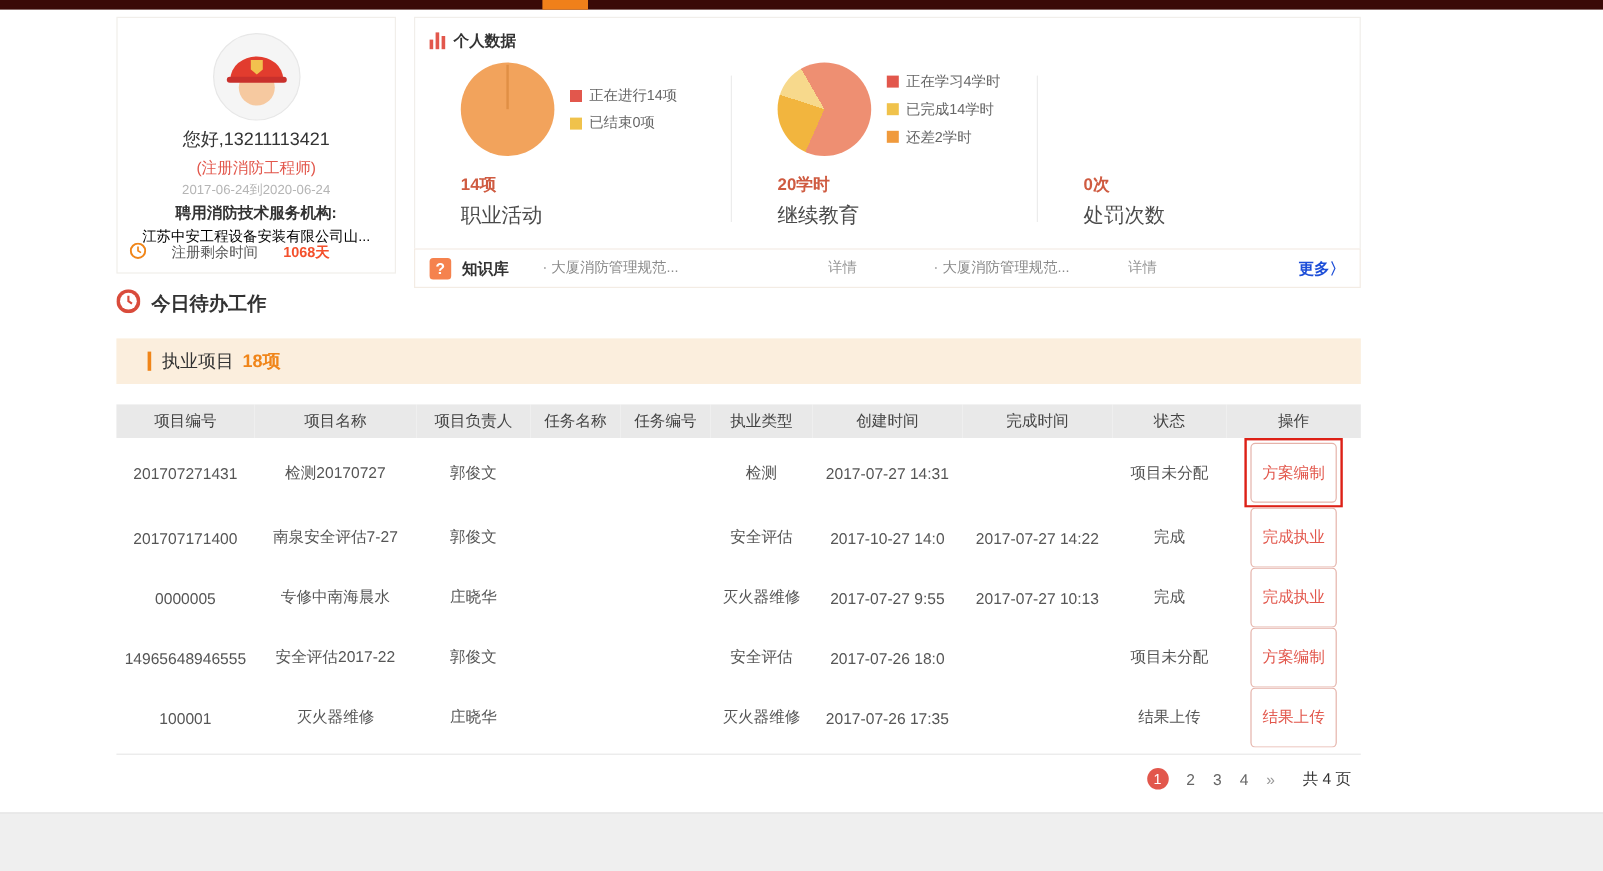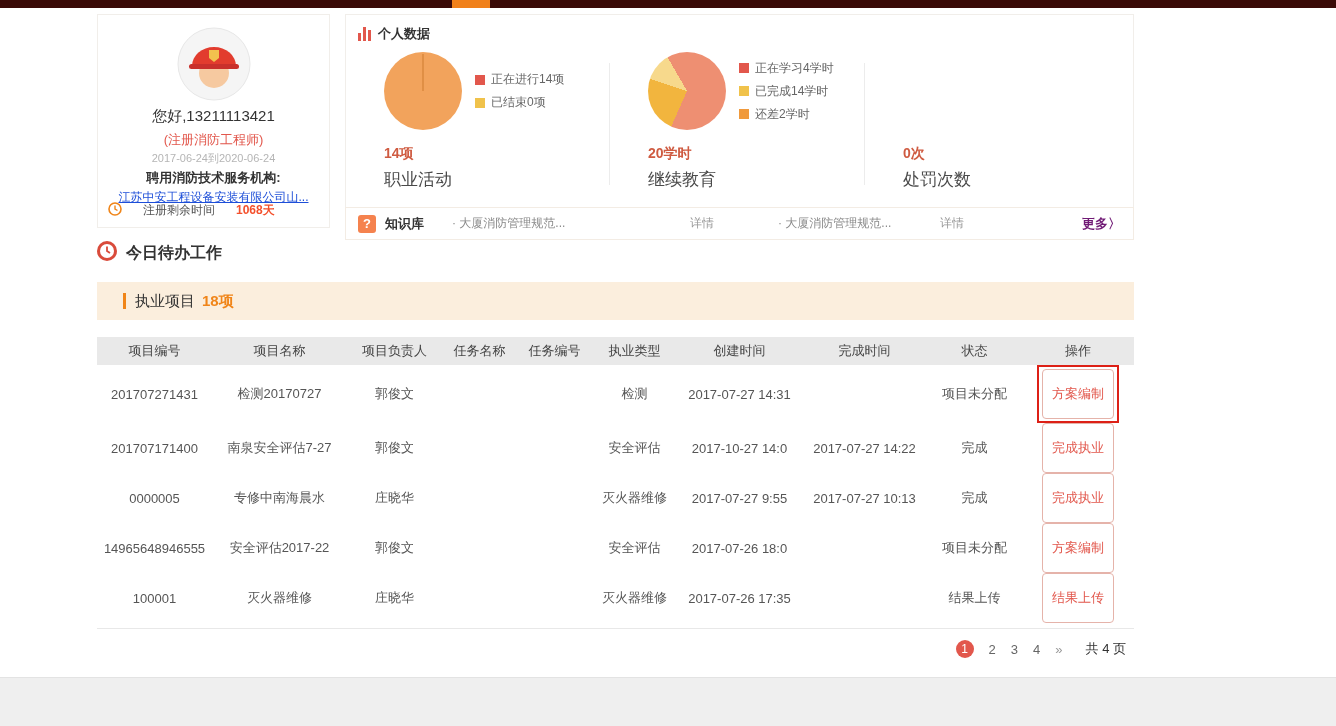--- a/index.html
+++ b/index.html
@@ -11,21 +11,21 @@
   .topbar { position:absolute; left:0; top:0; width:1336px; height:8px; background:#3a0a07; }
   .topbar-accent { position:absolute; left:452px; top:0; width:38px; height:8px; background:#f0801a; }
 
   
   .profile-card { position:absolute; left:97px; top:14px; width:233px; height:214px; background:#fff; border:1px solid #f1eeea; text-align:center; }
   .avatar { width:74px; height:74px; margin:12px auto 0; }
   .greeting { margin-top:6px; font-size:15px; color:#333; }
   .prof-title { margin-top:5px; font-size:13px; color:#e2574c; }
   .prof-dates { margin-top:2px; font-size:11px; color:#b5b5b5; }
   .prof-emp-label { margin-top:3px; font-size:13px; font-weight:bold; color:#333; }
-  .prof-emp { margin-top:2px; font-size:12px; color:#1d4ed8; white-space:nowrap; overflow:hidden;text-decoration:underline; }
+  .prof-emp { margin-top:2px; font-size:12px; color:#000000; white-space:nowrap; overflow:hidden; }
   .prof-footer { position:absolute; left:10px; bottom:8px; display:flex; align-items:center; gap:21px; font-size:12px; color:#555; }
   .prof-footer .red-val { color:#f4502c; font-weight:bold; }
 
   
   .data-card { position:absolute; left:345px; top:14px; width:789px; height:224px; background:#fff; border:1px solid #f1eeea; }
   .data-header { display:flex; align-items:center; gap:7px; padding:10px 0 0 12px; }
   .bar-icon { display:flex; align-items:flex-end; gap:2px; height:14px; }
   .bar-icon i { display:block; width:3px; background:#e2574c; }
   .bar-icon i:nth-child(1){ height:8px; } .bar-icon i:nth-child(2){ height:14px; } .bar-icon i:nth-child(3){ height:11px; }
   .data-title { font-size:13px; font-weight:bold; color:#333; }
@@ -45,21 +45,21 @@
   .sec-count { margin-top:8px; font-size:14px; font-weight:bold; color:#cf5b41; }
   .sec-label { margin-top:5px; font-size:17px; color:#4a4a4a; }
 
   
   .knowledge-bar { position:absolute; left:345px; top:207px; width:789px; height:33px; background:#fff; border:1px solid #f3ece4; display:flex; align-items:center; padding:0 12px; }
   .q-icon { width:18px; height:18px; border-radius:3px; background:#f5824e; color:#fff; font-size:13px; font-weight:bold; display:flex; align-items:center; justify-content:center; margin-right:9px; flex:none; }
   .kb-title { font-size:13px; font-weight:bold; color:#333; margin-right:28px; }
   .kb-item { font-size:12px; color:#8a8a8a; width:238px; white-space:nowrap; overflow:hidden; cursor:pointer; }
   .kb-item.second { width:162px; }
   .kb-detail { font-size:12px; color:#999; width:88px; cursor:pointer; }
-  .kb-more { margin-left:auto; font-size:13px; font-weight:bold; color:#701a75; cursor:pointer;text-align:center; }
+  .kb-more { margin-left:auto; font-size:13px; font-weight:bold; color:#1d4ed8; cursor:pointer;text-align:center; }
 
   
   .todo-header { position:absolute; left:97px; top:241px; display:flex; align-items:center; gap:9px; }
   .todo-title { font-size:16px; font-weight:bold; color:#333; }
 
   
   .band { position:absolute; left:97px; top:282px; width:1037px; height:38px; background:#fbeedd; display:flex; align-items:center; padding-left:26px; }
   .band-bar { width:3px; height:16px; background:#f08519; margin-right:9px; }
   .band-title { font-size:15px; color:#333; }
   .band-count { font-size:15px; color:#f08519; margin-left:7px; font-weight:bold; }

